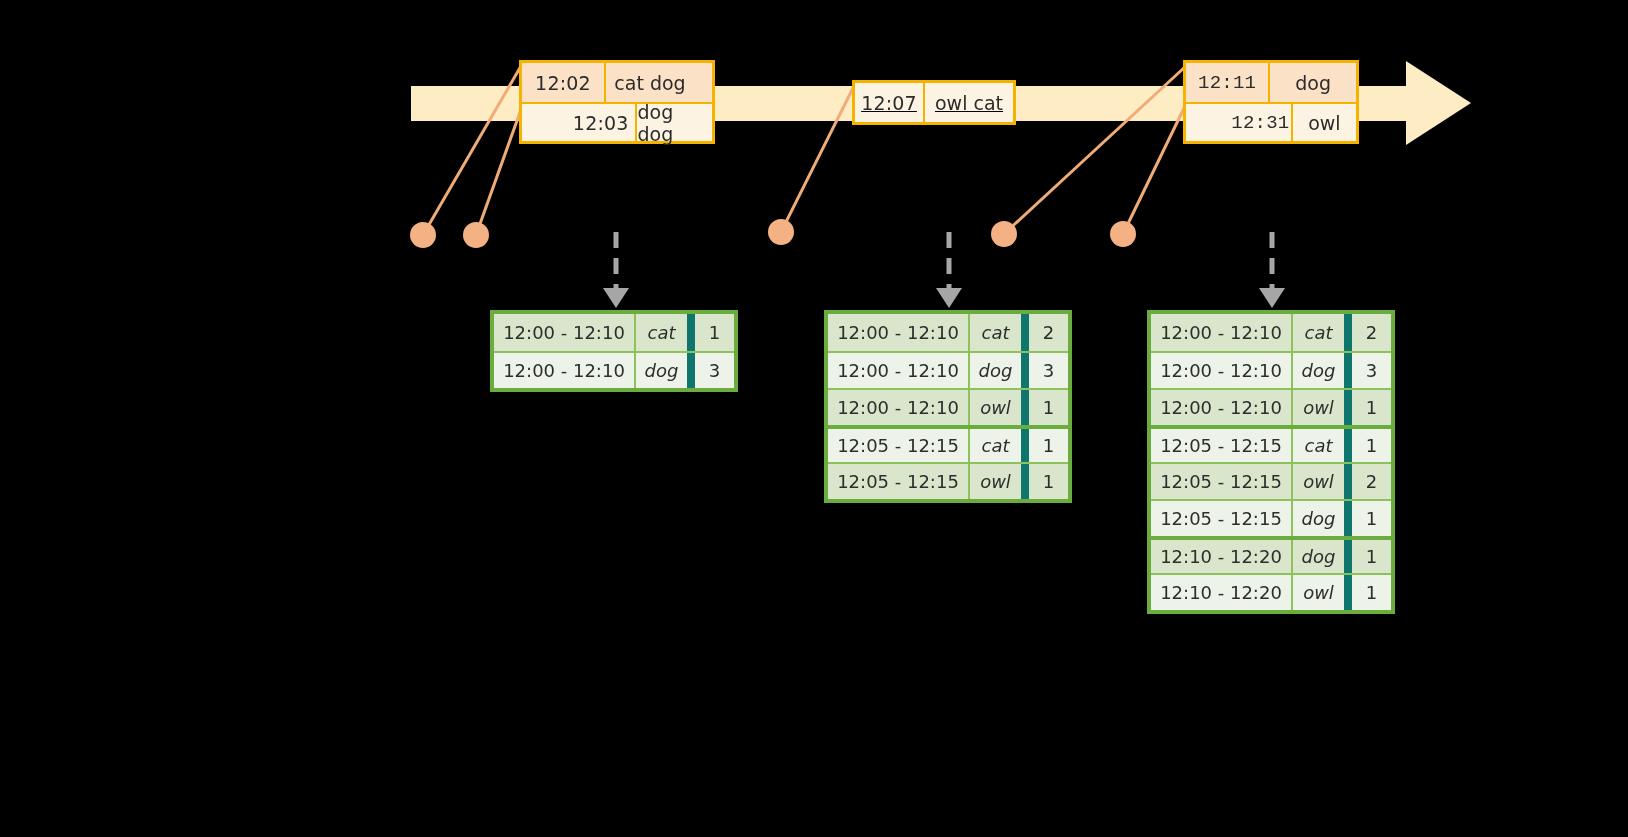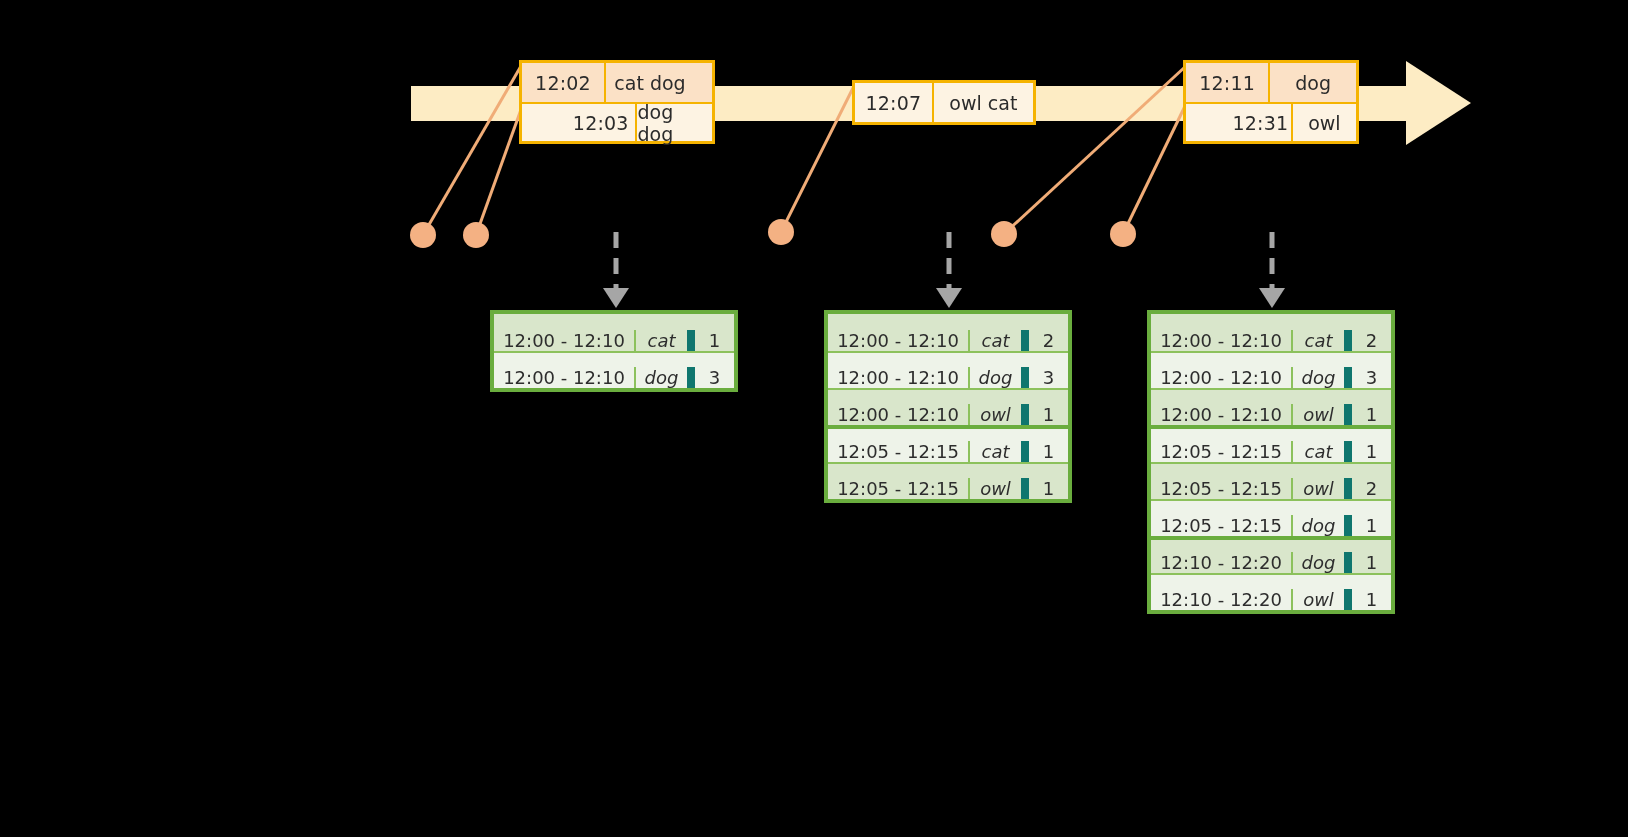--- a/index.html
+++ b/index.html
@@ -73,40 +73,39 @@
     justify-content: center;
     box-sizing: border-box;
     font-size: 19px;
     color: #2b2b2b;
   }
 
   #evt-a { left: 503px; top: 60px;  width: 196px; }
   #evt-a .evt-time { width: 84px; }
   #evt-a .evt-val  { width: 88px; }
 
-  #evt-b { left: 836px; top: 80px;  width: 184px; }
+  #evt-b { left: 836px; top: 80px;  width: 164px; text-decoration: underline; }
   #evt-b .evt-time { width: 84px; }
   #evt-b .evt-val  { width: 106px; }
 
   #evt-c { left: 1167px; top: 60px; width: 176px; }
-  #evt-c .evt-time { width: 96px; }
+  #evt-c .evt-time { width: 96px; font-family: Liberation Mono, monospace; }
   #evt-c .evt-val  { width: 98px; }
 
   
   .res-table {
     position: absolute;
     border: 4px solid #6aad3e;
     box-sizing: border-box;
     background: #eef3e9;
   }
   .res-row {
     display: flex;
     height: 37px;
     box-sizing: border-box;
-    align-items: flex-end;
   }
   .res-row + .res-row { border-top: 2px solid #8cc15c; }
   .res-row.grp-end + .res-row { border-top: 4px solid #6aad3e; }
   .res-row.alt { background: #d9e6cb; }
   .res-cell {
     display: flex;
     align-items: center;
     justify-content: center;
     box-sizing: border-box;
     font-size: 18px;

